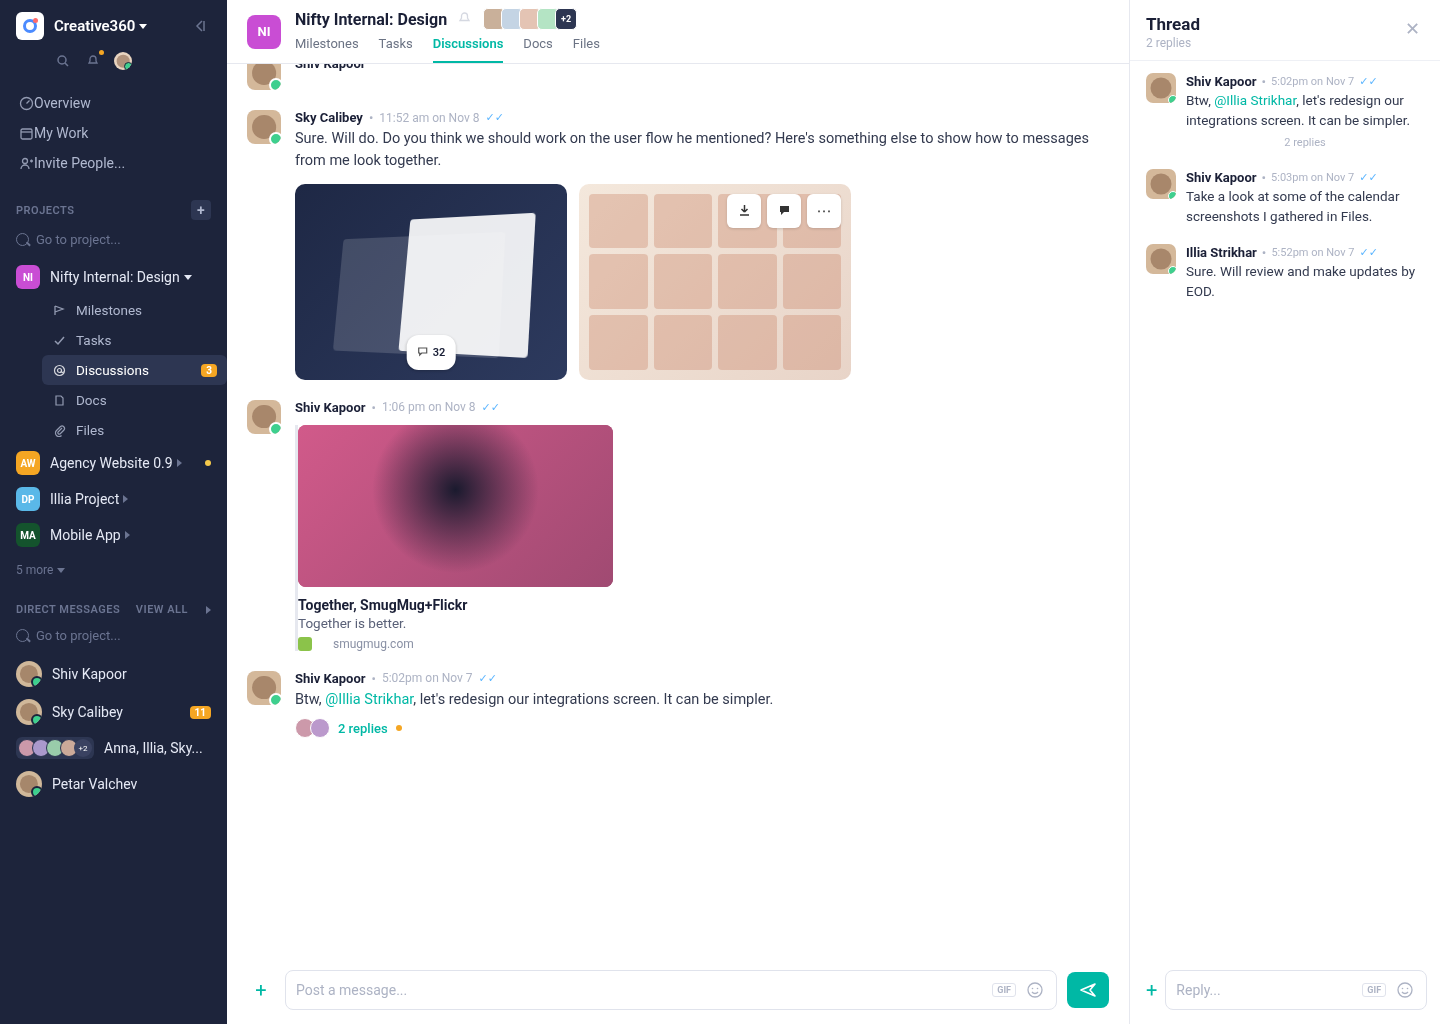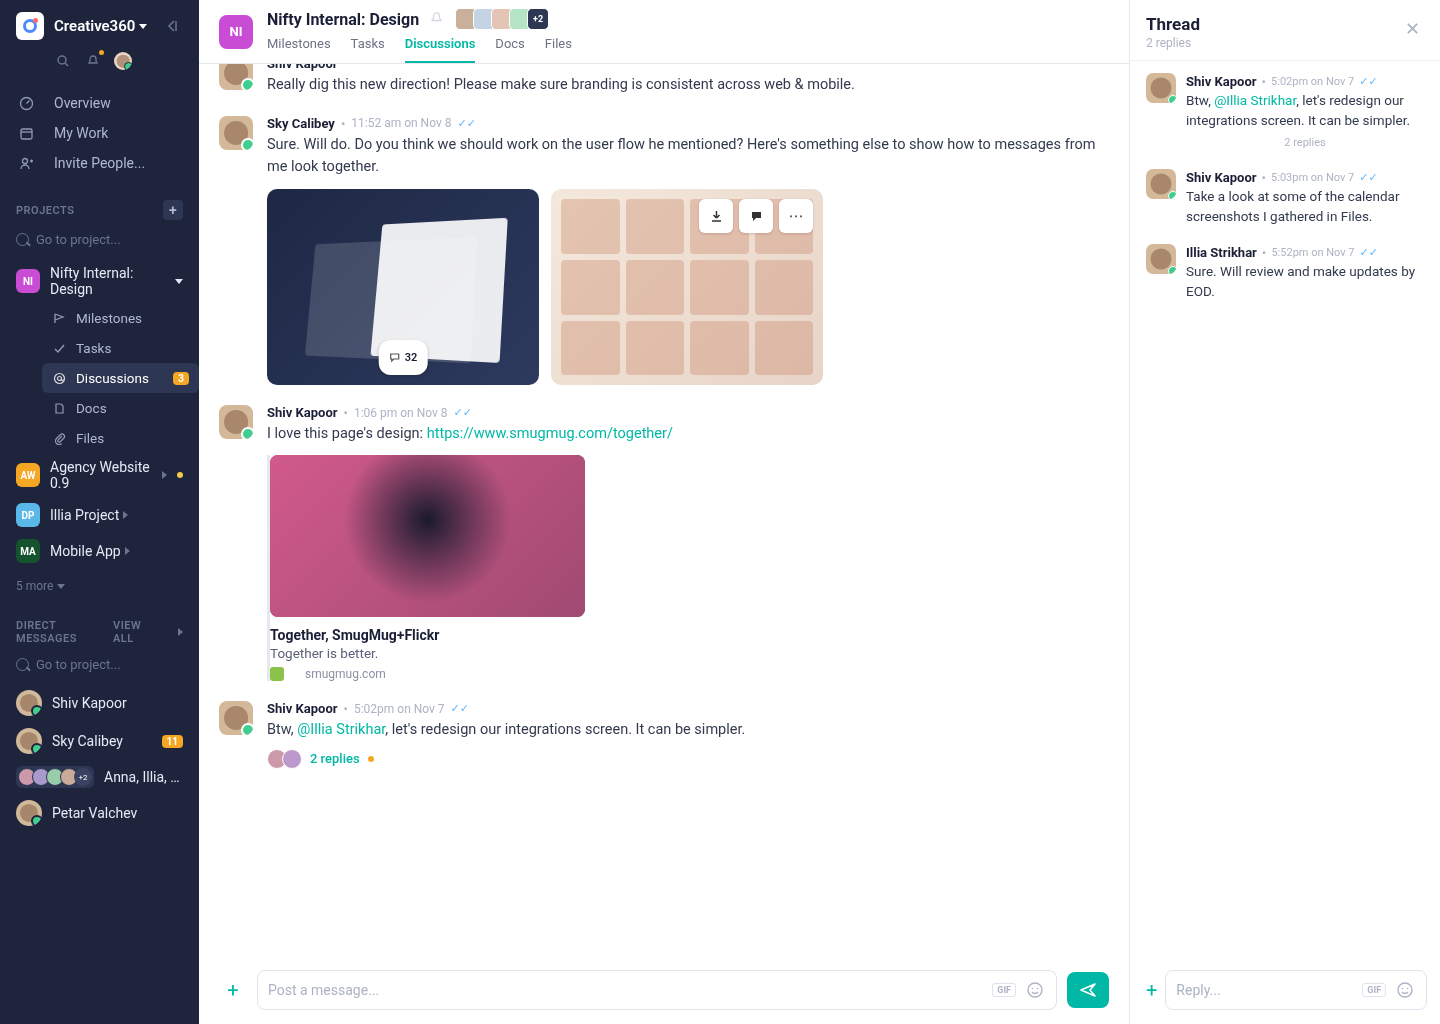--- a/index.html
+++ b/index.html
@@ -1,29 +1,29 @@
 <!DOCTYPE html>
 <html><head>
 <meta charset="utf-8">
 <style>
 * { margin: 0; padding: 0; box-sizing: border-box; font-family: -apple-system, BlinkMacSystemFont, "Segoe UI", Roboto, sans-serif; }
 body { display: flex; height: 1024px; width: 1440px; overflow: hidden; background: #fff; color: #1a1f36; }
-.sidebar { width: 199px; background: #1d243b; color: #b0b8cf; display: flex; flex-direction: column; flex-shrink: 0; }
+.sidebar { width: 227px; background: #1d243b; color: #b0b8cf; display: flex; flex-direction: column; flex-shrink: 0; }
 .sb-header { padding: 12px 16px 8px; display: flex; align-items: center; gap: 10px; }
 .sb-logo { width: 28px; height: 28px; border-radius: 6px; background: #fff; display: flex; align-items: center; justify-content: center; }
 .sb-logo-inner { width: 14px; height: 14px; border-radius: 50%; border: 3px solid #4b8bff; position: relative; }
 .sb-logo-inner::after { content: ""; position: absolute; top: -4px; right: -4px; width: 5px; height: 5px; border-radius: 50%; background: #ff6b6b; }
 .sb-title { color: #fff; font-weight: 600; font-size: 15px; flex: 1; display:flex; align-items:center; gap:4px;}
 .sb-collapse { width: 22px; height: 22px; display:flex; align-items:center; justify-content:center; color:#6b7491; }
 .sb-toolbar { padding: 4px 16px 12px 54px; display: flex; align-items: center; gap: 12px; color: #6b7491; }
 .sb-toolbar .tbtn { width: 18px; height: 18px; display:flex; align-items:center; justify-content:center; font-size:13px; position:relative;}
 .sb-toolbar-avatar { width: 18px; height: 18px; border-radius: 50%; background: #e8d4c0; position:relative; overflow:hidden;}
 .sb-toolbar-avatar::after { content:""; position:absolute; bottom:-1px; right:-1px; width:7px; height:7px; border-radius:50%; background:#3ecf8e; border:1.5px solid #1d243b;}
 .sb-nav { padding: 6px 8px; }
-.sb-nav-item { display:flex; align-items:center; gap:20px; padding: 7px 10px; border-radius: 6px; font-size: 14px; cursor:pointer; }
+.sb-nav-item { display:flex; align-items:center; gap:0; padding: 7px 10px; border-radius: 6px; font-size: 14px; cursor:pointer; }
 .sb-nav-icon { width: 16px; height: 16px; display:flex; align-items:center; justify-content:center; opacity:0.8;}
 .sb-section-head { display:flex; align-items:center; justify-content:space-between; padding: 16px 16px 8px; font-size: 11px; letter-spacing: 0.5px; color:#6b7491; font-weight:600; text-transform:uppercase;}
 .sb-add { width: 20px; height: 20px; background: #2d3652; border-radius: 4px; display:flex; align-items:center; justify-content:center; color:#b0b8cf; font-size:14px;}
 .sb-search { padding: 0 16px 8px; }
 .sb-search-input { width: 100%; background: transparent; border: none; color: #b0b8cf; font-size: 13px; padding: 4px 0 4px 20px; position:relative;}
 .sb-search-wrap { position: relative; }
 .sb-search-wrap::before { content: ""; position:absolute; left:0; top:5px; width:11px; height:11px; border:1.5px solid #6b7491; border-radius:50%;}
 .sb-search-wrap::after { content: ""; position:absolute; left:10px; top:15px; width:5px; height:1.5px; background:#6b7491; transform:rotate(45deg);}
 .sb-search-input::placeholder { color:#6b7491; }
 .sb-proj { display:flex; align-items:center; gap:10px; padding: 6px 16px; font-size:14px; color:#e5e9f5; cursor:pointer;}
@@ -360,21 +360,20 @@
   <div class="messages">
 
     <div class="msg" style="margin-top:-8px">
       <div class="msg-avatar">
           <div class="face"></div>
         </div>
       <div class="msg-body">
         <div class="msg-head">
           <span class="msg-author">Shiv Kapoor</span>
         </div>
-        <div class="msg-text">Really dig this new direction! Please make sure branding is consistent across web &amp; mobile.</div>
       </div>
     </div>
 
     <div class="msg">
       <div class="msg-avatar">
           <div class="face"></div>
         </div>
       <div class="msg-body">
         <div class="msg-head">
           <span class="msg-author">Sky Calibey</span>
@@ -431,23 +430,20 @@
       <div class="msg-avatar">
           <div class="face"></div>
         </div>
       <div class="msg-body">
         <div class="msg-head">
           <span class="msg-author">Shiv Kapoor</span>
           <span class="msg-dot">•</span>
           <span class="msg-time">1:06 pm on Nov 8</span>
           <span class="msg-read">✓✓</span>
         </div>
-        <div class="msg-text">
-          <span>I love this page's design: </span><a class="msg-link">https://www.smugmug.com/together/</a>
-        </div>
         <div class="link-card">
           <div class="link-img">
               <div class="link-person"></div>
             </div>
           <div class="link-title">Together, SmugMug+Flickr</div>
           <div class="link-desc">Together is better.</div>
           <div class="link-source">
             <div class="link-favicon"></div>
             <span>smugmug.com</span>
           </div>

